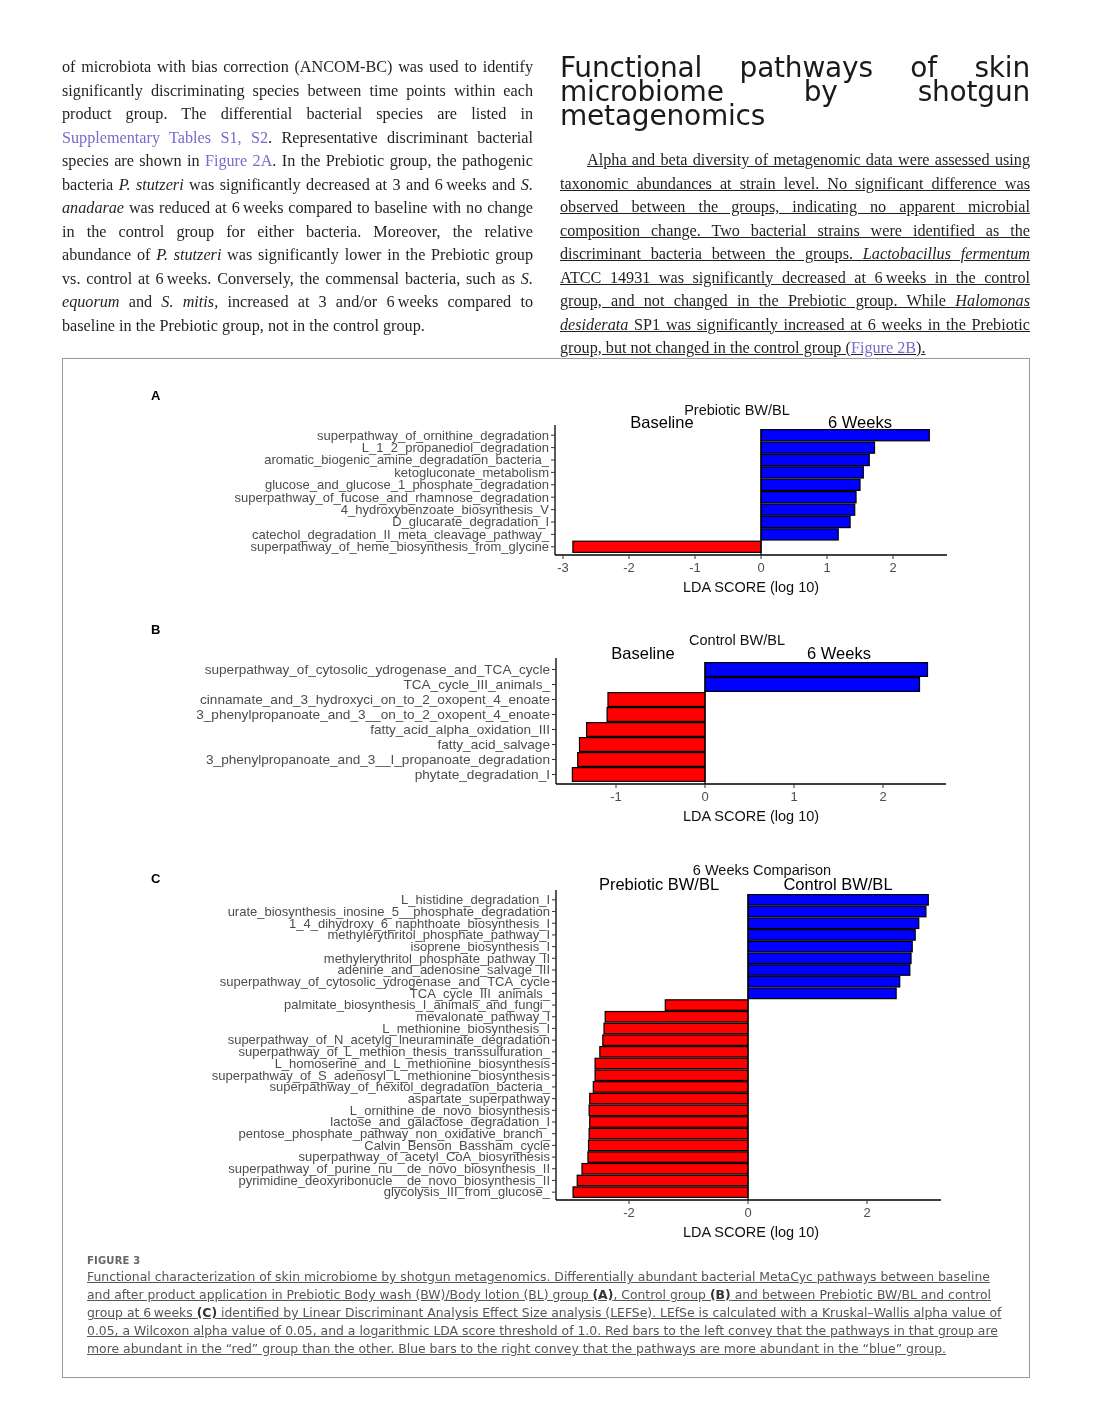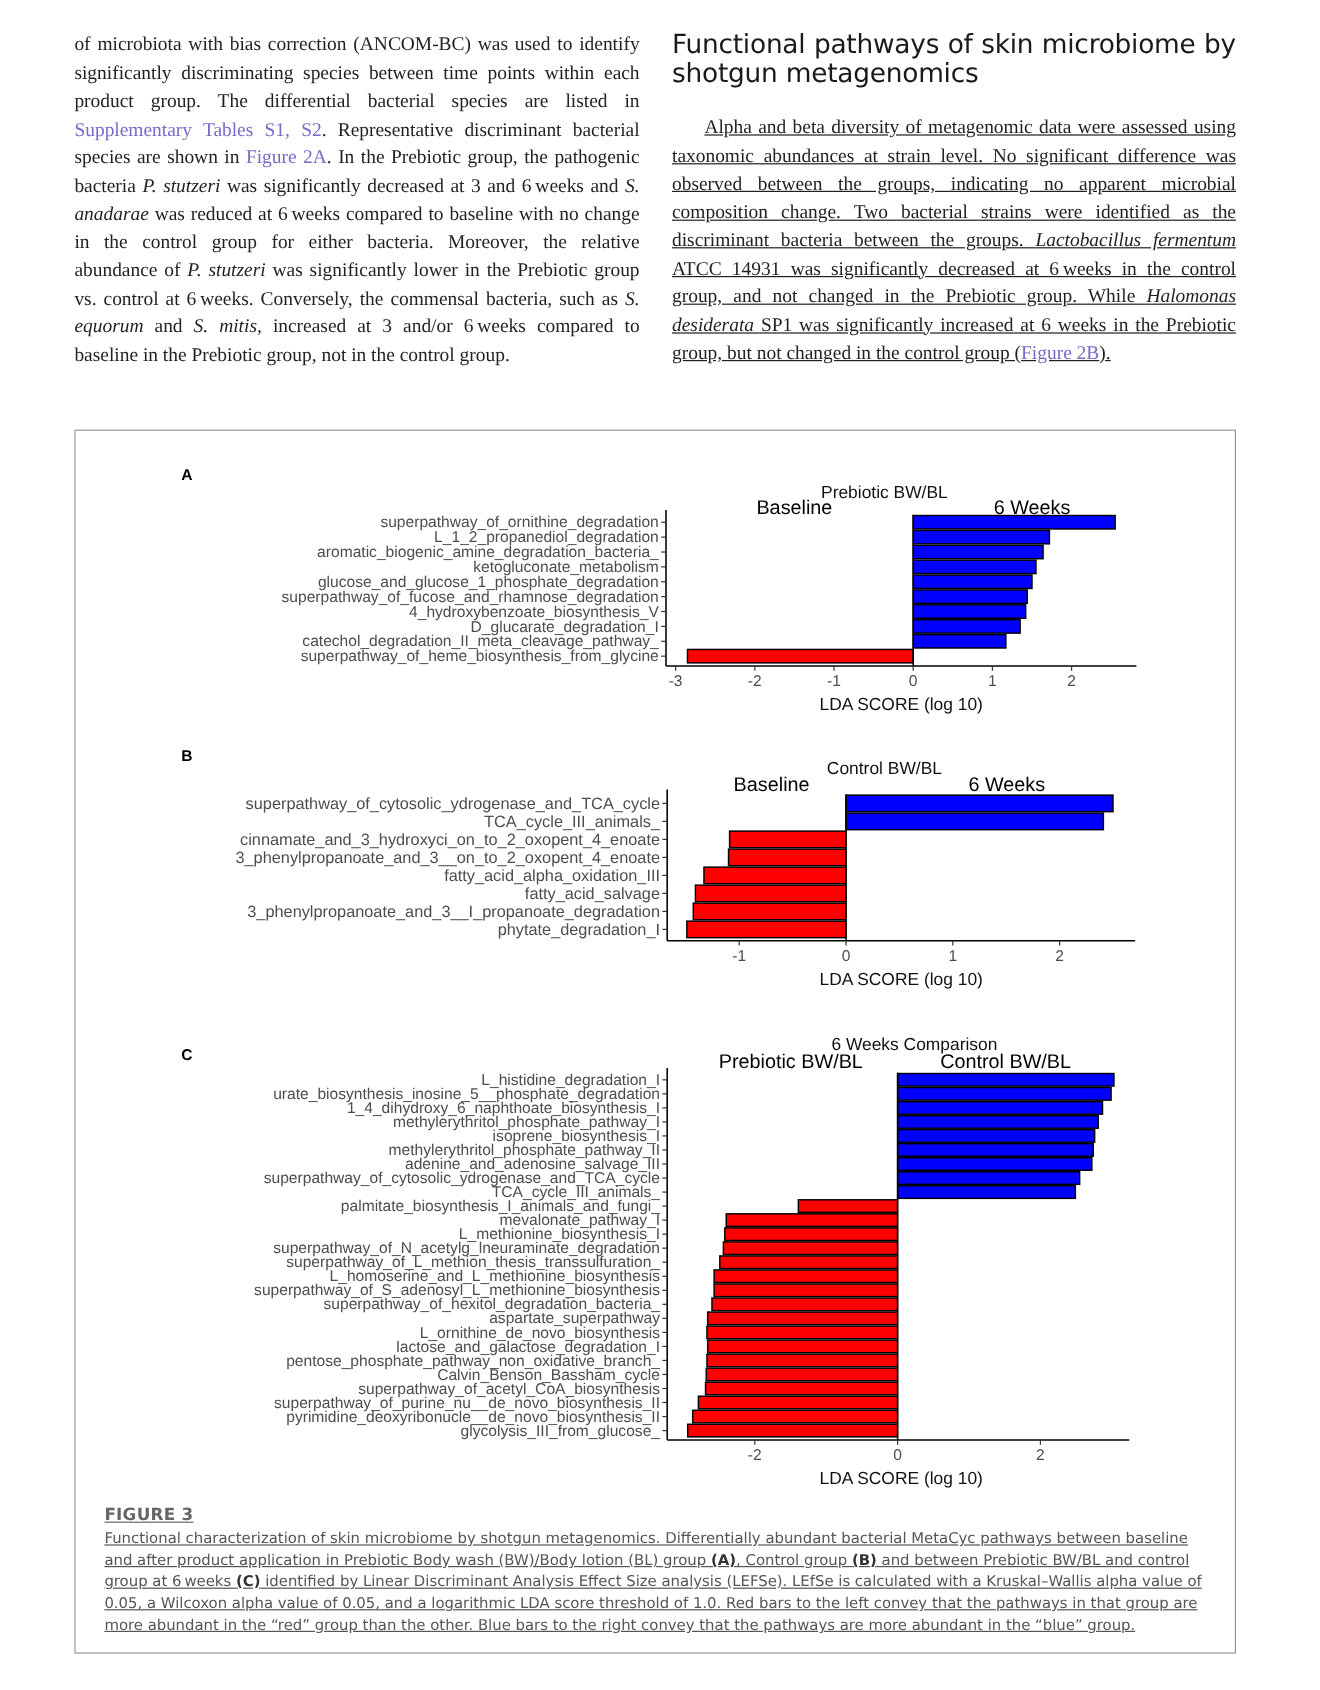--- a/index.html
+++ b/index.html
@@ -1,27 +1,27 @@
 <!DOCTYPE html>
 <html><head>
 <meta charset="utf-8">
 <style>
   html, body { margin:0; padding:0; background:#ffffff; }
   body { width:1100px; height:1408px; position:relative; overflow:hidden; }
-  .serif { font-family: "Liberation Serif", "DejaVu Serif", serif; }
+  .serif { font-family: "Liberation Serif", "DejaVu Serif", serif; margin-top: 30px; }
   .col { position:absolute; top:26px; font-size:16.2px; line-height:23.5px; color:#231f20; text-align:justify; }
   #col-left { left:62px; width:471px; }
   #col-right { left:560px; width:470px; }
   .link { color:#7b68c9; }
-  .heading { font-family:"DejaVu Sans", sans-serif; font-size:22px; line-height:24px; color:#1a1a1a; margin:0 0 21px 0; font-weight:normal; letter-spacing:-0.2px; }
+  .heading { font-family:"DejaVu Sans", sans-serif; font-size:28px; line-height:24px; color:#1a1a1a; margin:0 0 21px 0; font-weight:normal; letter-spacing:-0.2px; }
   .indent { text-indent:27px;text-decoration:underline; }
   #figure-box { position:absolute; left:62px; top:358px; width:968px; height:1020px; border:1px solid #999; box-sizing:border-box; background:#fff; }
   svg text { font-family:"Liberation Sans", "DejaVu Sans", sans-serif; }
   #caption { position:absolute; left:87px; top:1255px; width:925px; font-family:"DejaVu Sans", sans-serif; color:#555; }
-  #caption .figlabel { font-size:14px; font-weight:bold; color:#666; letter-spacing:0.2px;text-decoration:underline; }
+  #caption .figlabel { font-size:10px; font-weight:bold; color:#666; letter-spacing:0.2px; }
   #caption .captext { font-size:12.4px; line-height:18px; margin-top:2px;text-decoration:underline; }
   #caption b { color:#333; }
 </style>
 </head>
 <body>
 
 <div id="col-left" class="col serif">
   <p style="margin:0"><span>of microbiota with bias correction (ANCOM-BC) was used to identify significantly discriminating species between time points within each product group. The differential bacterial species are listed in </span><a class="link" style="color: rgb(123, 104, 201); text-decoration: none;">Supplementary Tables S1, S2</a><span>. Representative discriminant bacterial species are shown in </span><a class="link" style="color: rgb(123, 104, 201); text-decoration: none;">Figure 2A</a><span>. In the Prebiotic group, the pathogenic bacteria </span><i>P. stutzeri</i><span> was significantly decreased at 3 and 6 weeks and </span><i>S. anadarae</i><span> was reduced at 6 weeks compared to baseline with no change in the control group for either bacteria. Moreover, the relative abundance of </span><i>P. stutzeri</i><span> was significantly lower in the Prebiotic group vs. control at 6 weeks. Conversely, the commensal bacteria, such as </span><i>S. equorum</i><span> and </span><i>S. mitis,</i><span> increased at 3 and/or 6 weeks compared to baseline in the Prebiotic group, not in the control group.</span></p>
 </div>
 

